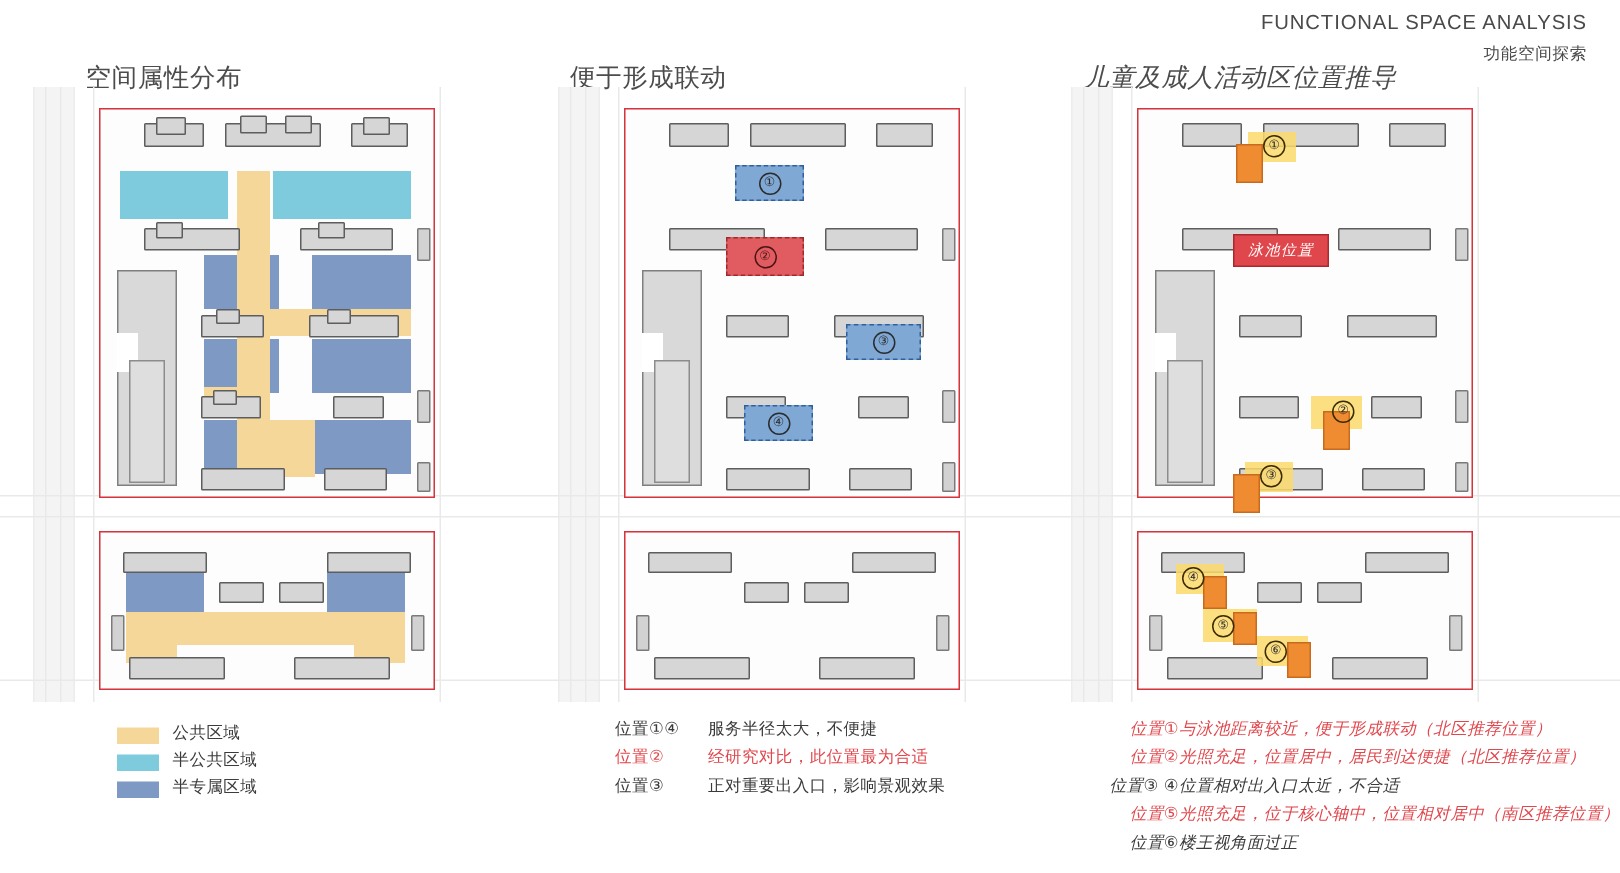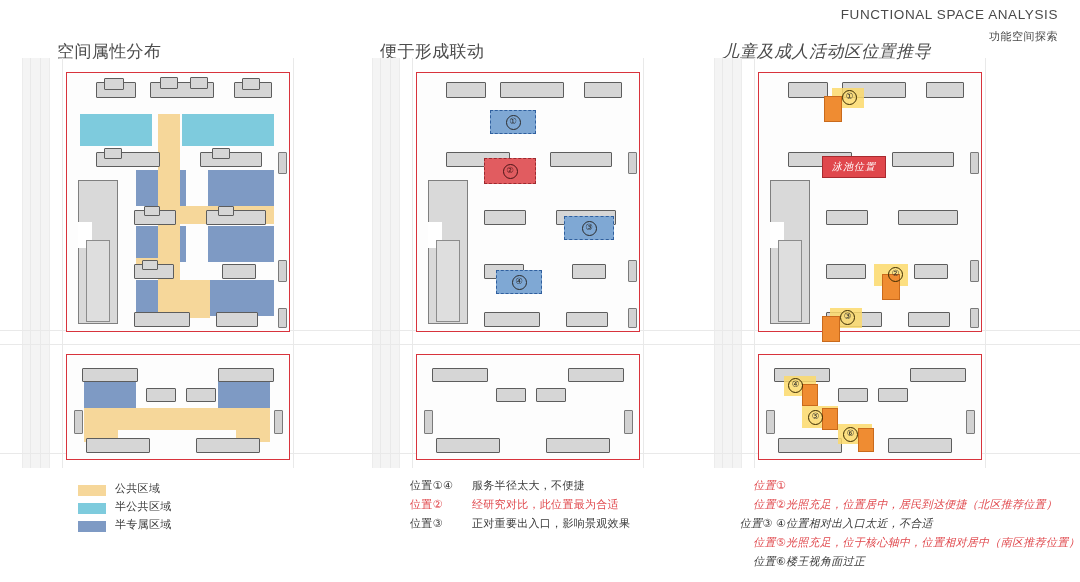--- a/index.html
+++ b/index.html
@@ -351,20 +351,21 @@
       <div class="marker" style="left:138px;top:366px;width:44px;height:28px;">
         <div class="halo" style="left:0;top:0;width:34px;height:20px;"></div>
         <div class="blk" style="left:20px;top:4px;width:14px;height:22px;"></div>
         <div class="num" style="left:5px;top:3px;">⑥</div>
       </div>
     </div>
 
     <div class="notes">
       <div class="note-row hl">
         <span class="note-key">位置①</span>
+        <span class="note-val">与泳池距离较近，便于形成联动（北区推荐位置）</span>
       </div>
       <div class="note-row hl">
         <span class="note-key">位置②</span>
         <span class="note-val">光照充足，位置居中，居民到达便捷（北区推荐位置）</span>
       </div>
       <div class="note-row">
         <span class="note-key">位置③ ④</span>
         <span class="note-val">位置相对出入口太近，不合适</span>
       </div>
       <div class="note-row hl">

